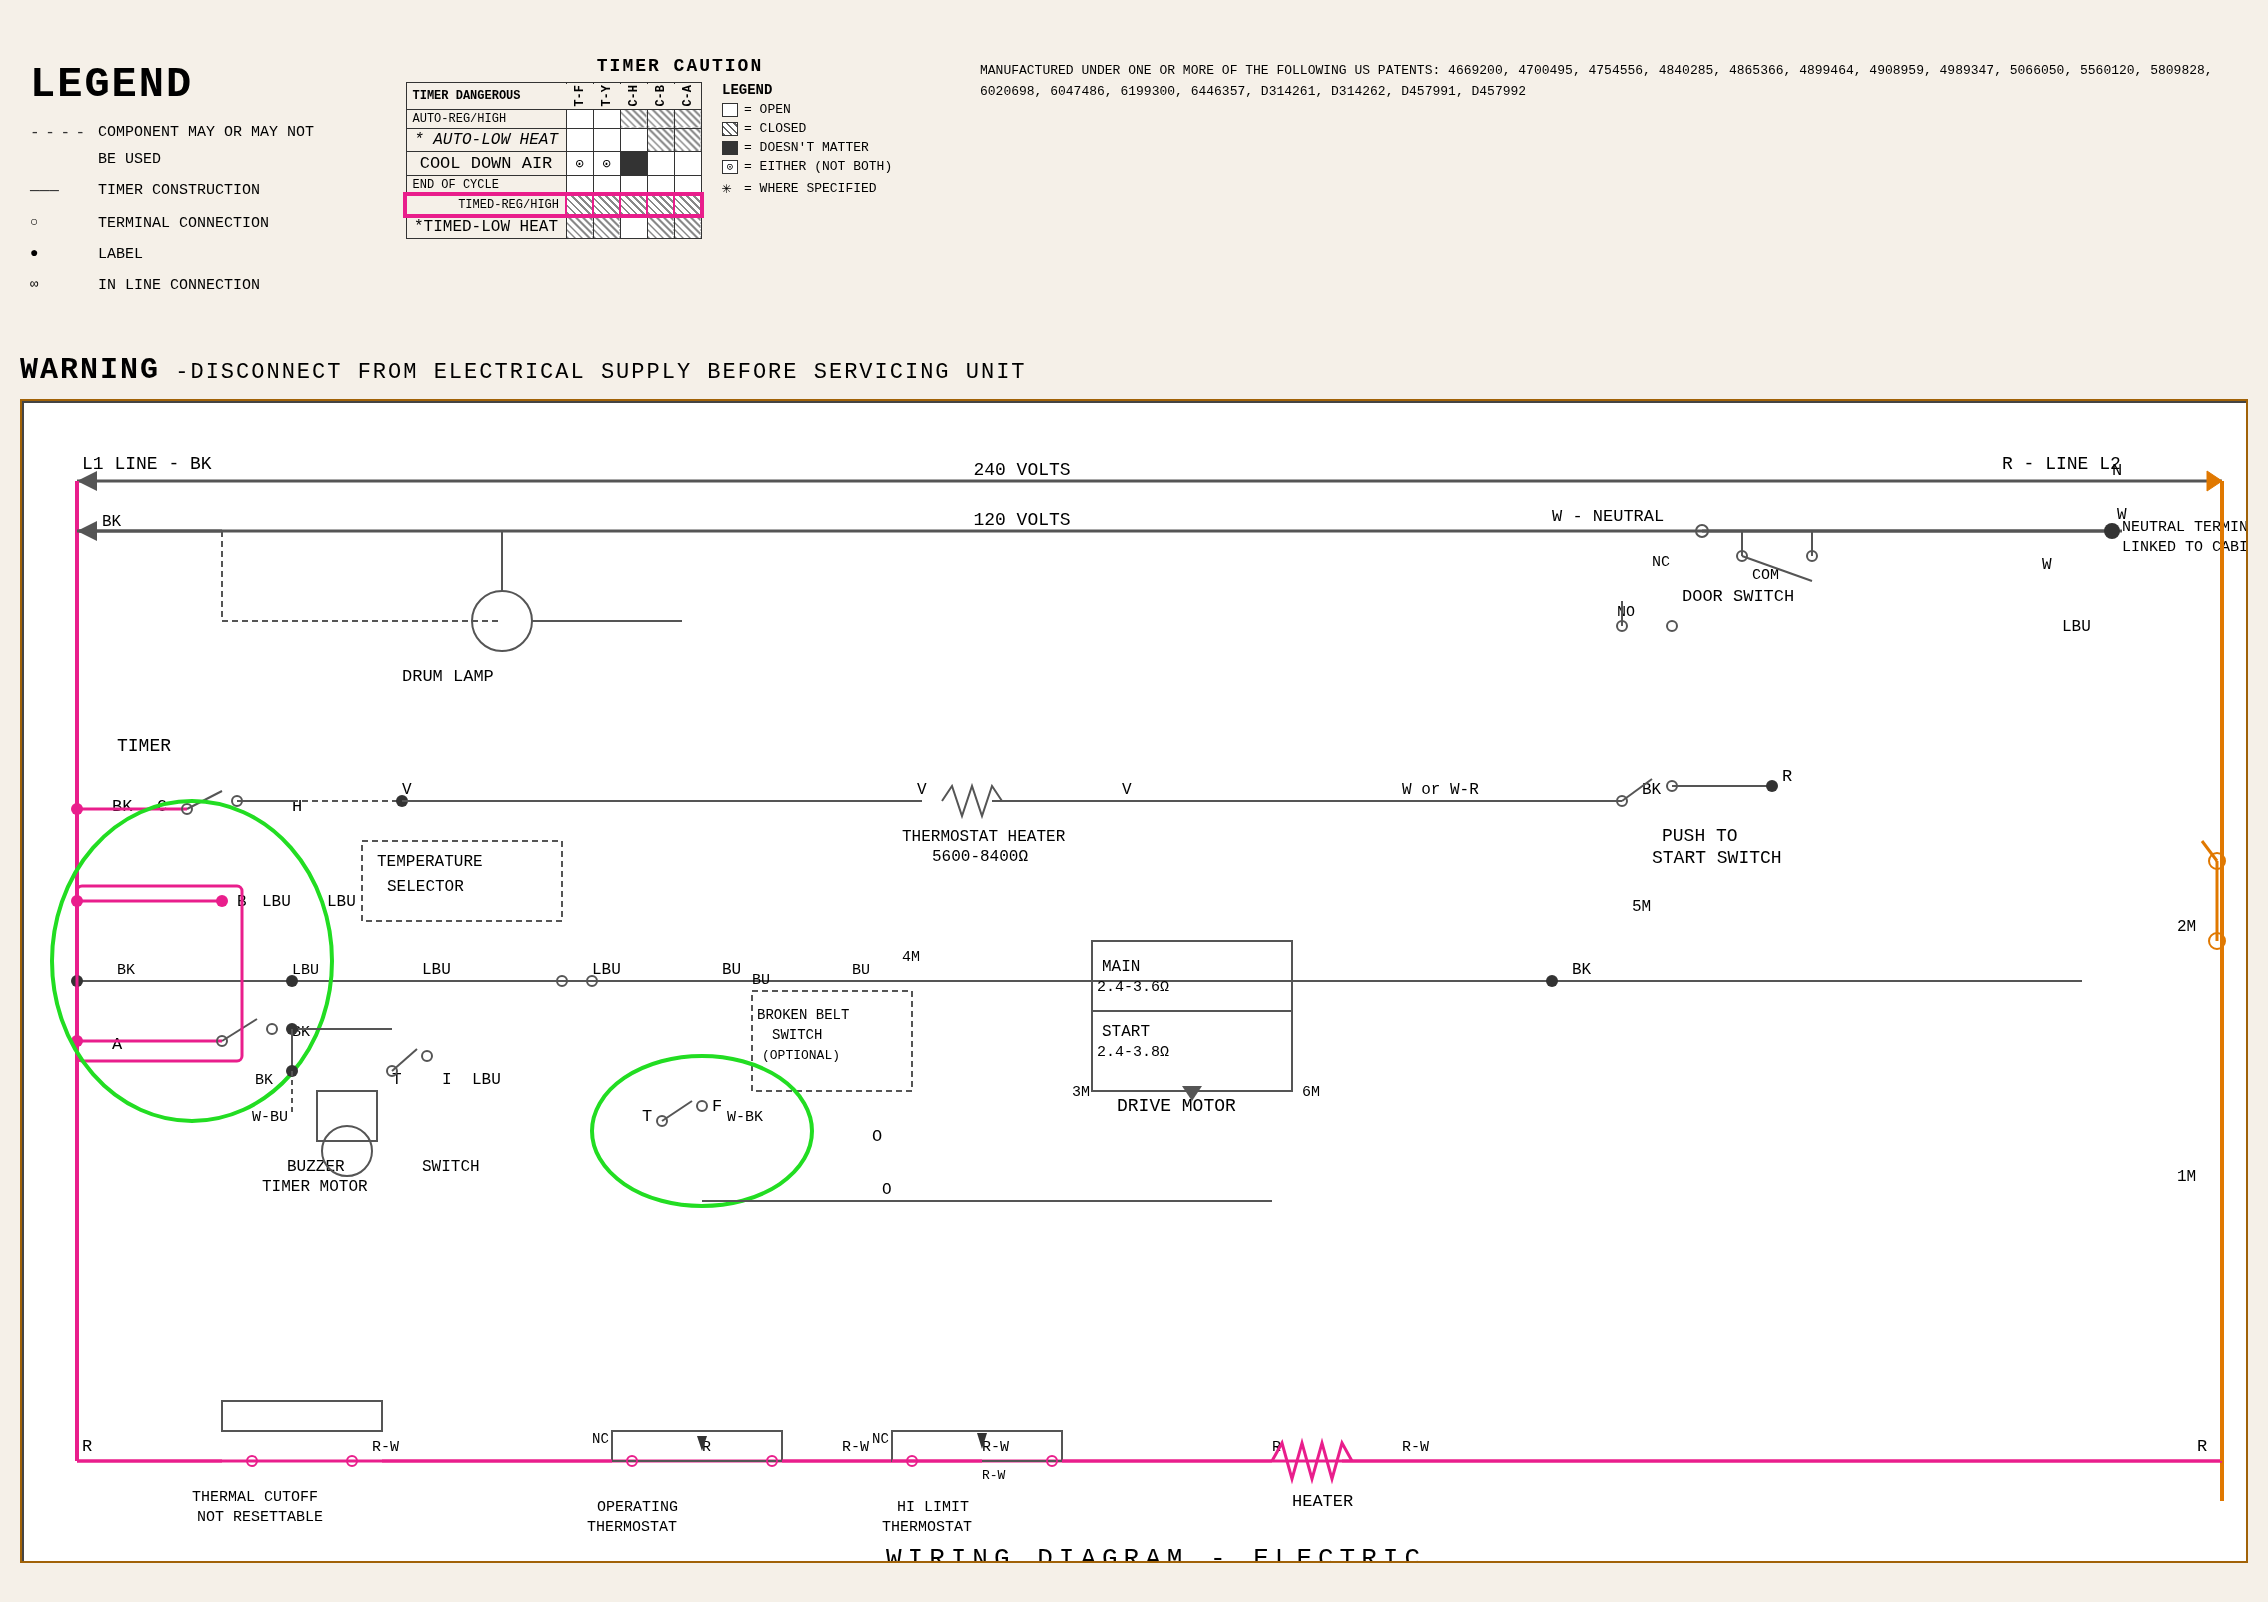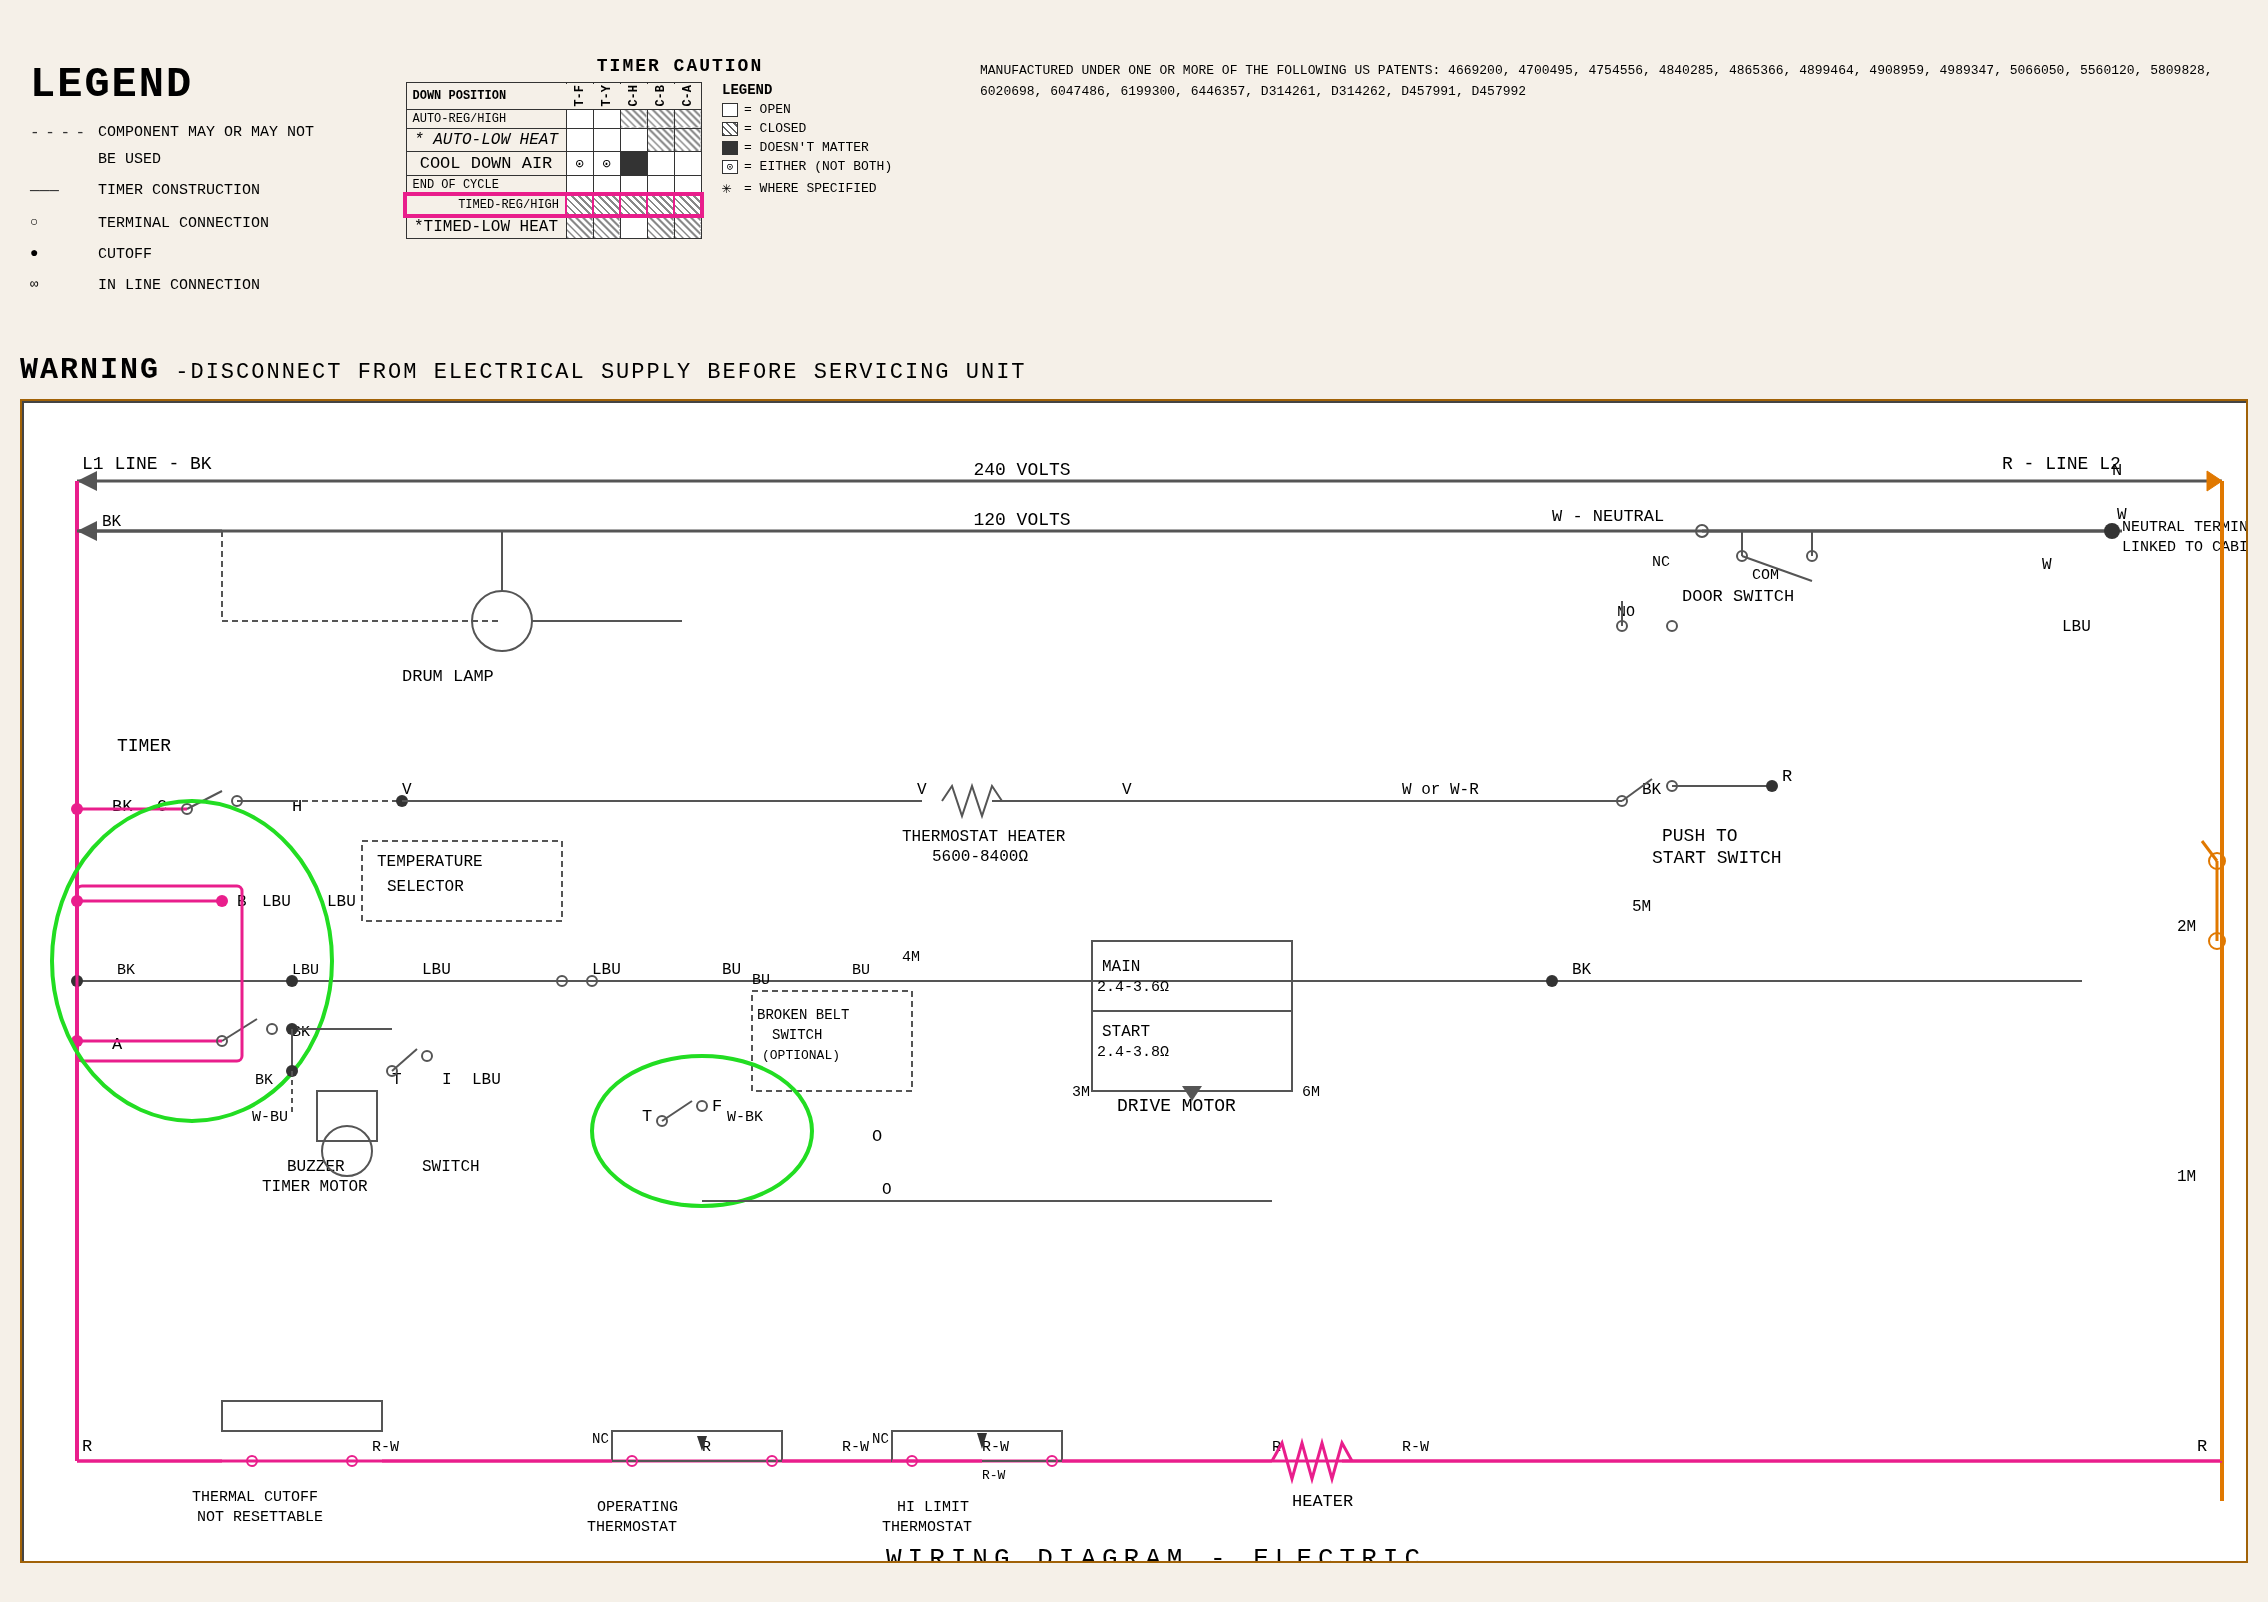--- a/index.html
+++ b/index.html
@@ -157,36 +157,36 @@
         <div class="legend-item">
           <span class="legend-symbol solid-line">———</span>
           <span>TIMER CONSTRUCTION</span>
         </div>
         <div class="legend-item">
           <span class="legend-symbol">○</span>
           <span>TERMINAL CONNECTION</span>
         </div>
         <div class="legend-item">
           <span class="legend-symbol">●</span>
-          <span>CUTOFF</span>
+          <span>LABEL</span>
         </div>
         <div class="legend-item">
           <span class="legend-symbol">∞</span>
           <span>IN LINE CONNECTION</span>
         </div>
       </div>
     </div>
 
     <div class="timer-table-area">
       <div style="font-size:18px; font-weight:bold; text-align:center; letter-spacing:2px; margin-bottom:6px;">TIMER CAUTION</div>
       <div class="timer-container">
         <table class="timer-table">
           <thead>
             <tr>
-              <th rowspan="2" style="font-size:12px; text-align:left; min-width:160px;">DOWN POSITION</th>
+              <th rowspan="2" style="font-size:12px; text-align:left; min-width:160px;">TIMER DANGEROUS</th>
               <th class="diag-header">T-F</th>
               <th class="diag-header">T-Y</th>
               <th class="diag-header">C-H</th>
               <th class="diag-header">C-B</th>
               <th class="diag-header">C-A</th>
             </tr>
           </thead>
           <tbody>
             <tr>
               <td style="text-align:left; font-size:12px;">AUTO-REG/HIGH</td>

